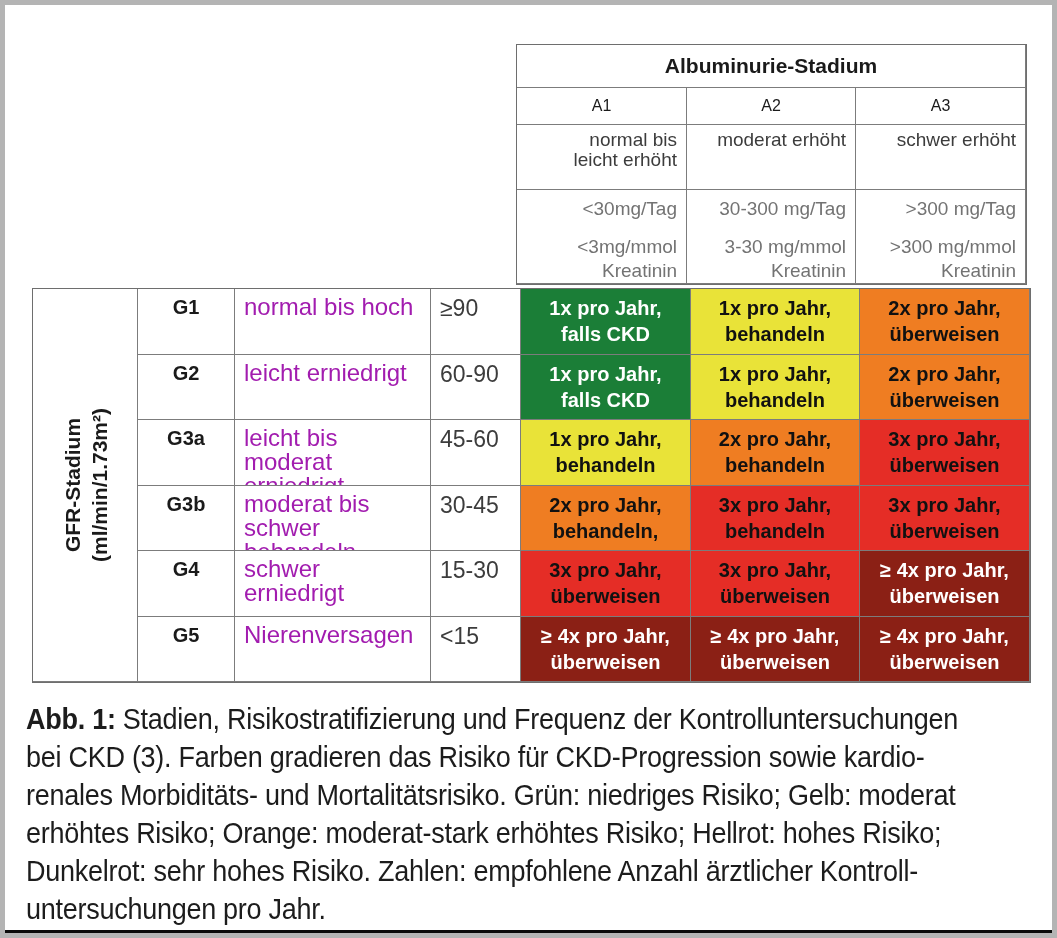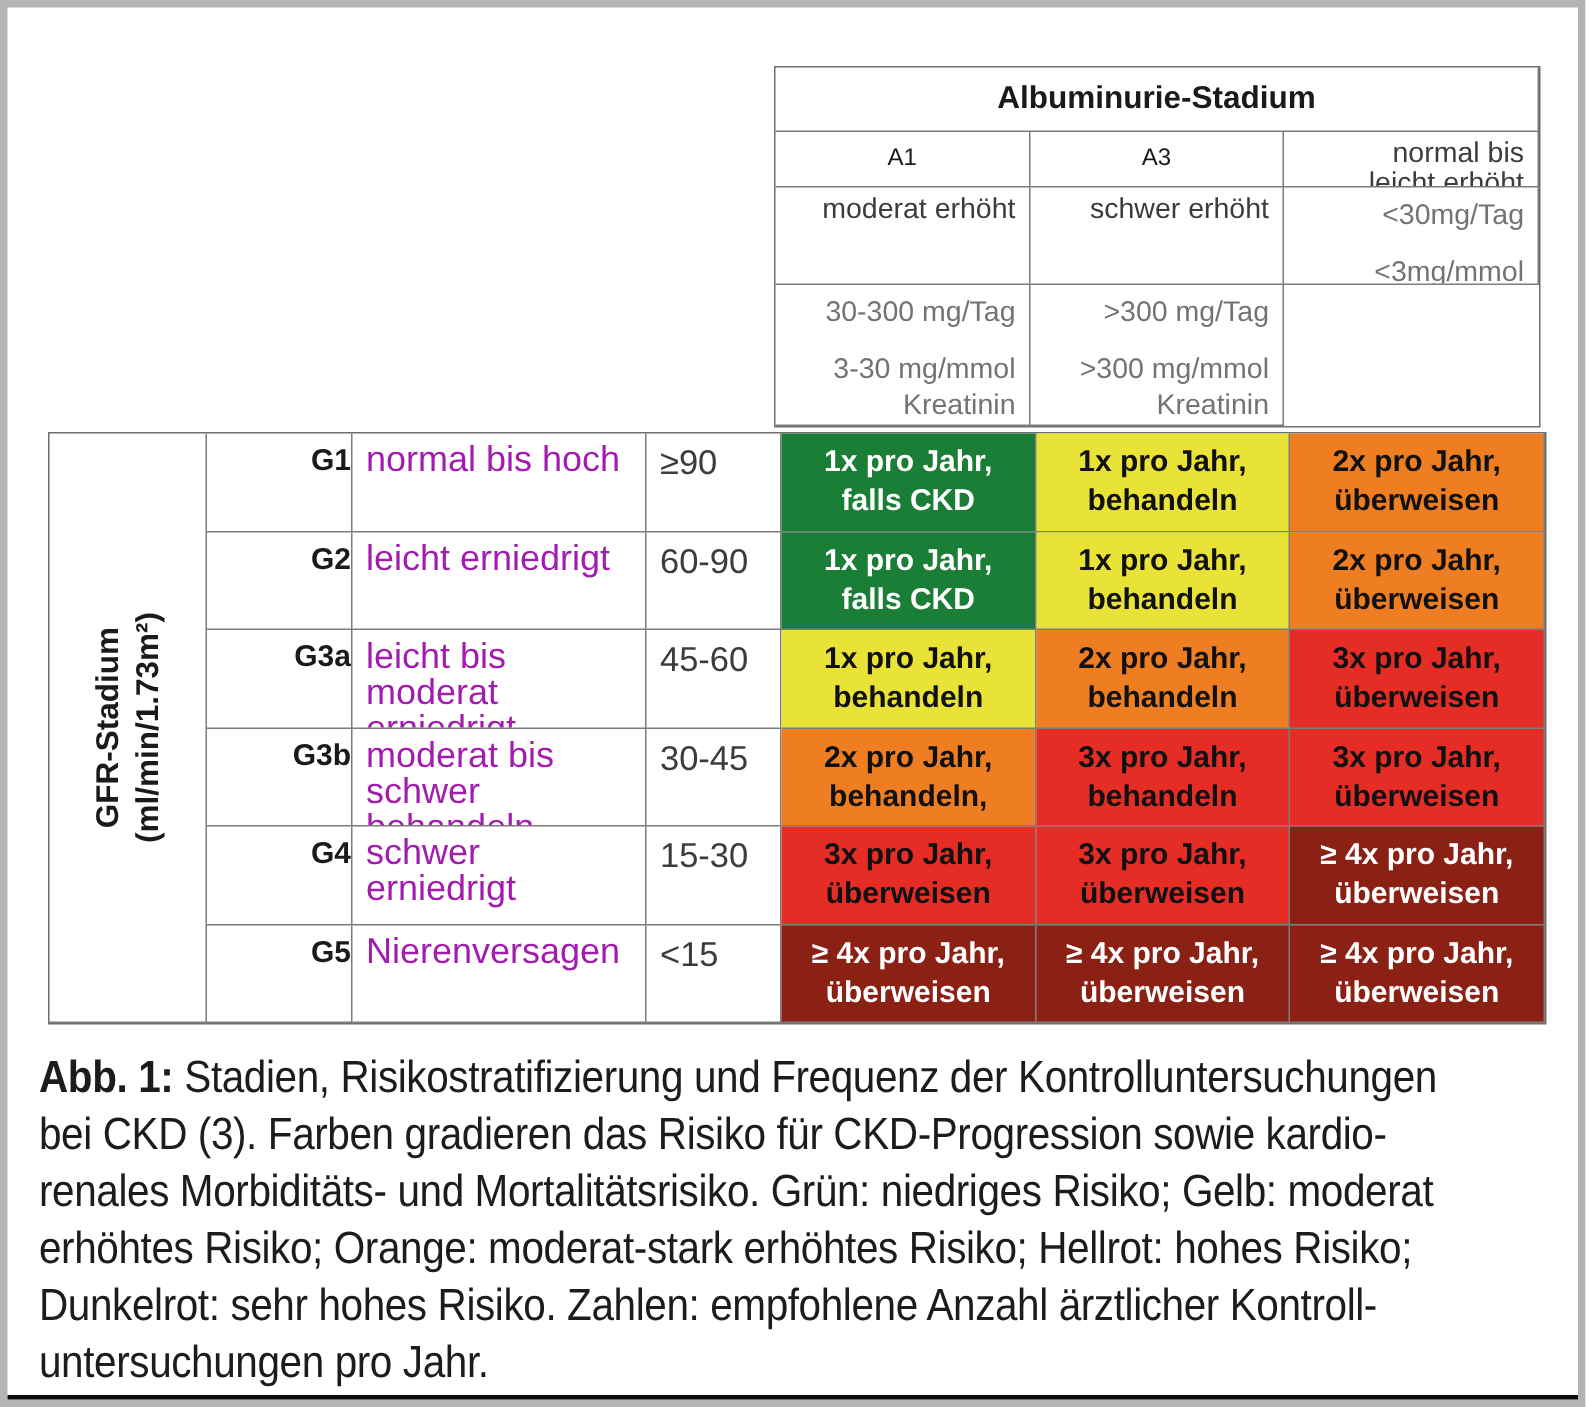--- a/index.html
+++ b/index.html
@@ -31,21 +31,21 @@
     grid-auto-rows:65.5px;border:1px solid #6e6e6e;background:#fff;
   }
   .body-table .cell{box-sizing:border-box;border-right:1px solid #7c7c7c;border-bottom:1px solid #7c7c7c;overflow:hidden;}
   .gfr-label-cell{grid-row:1/7;grid-column:1;position:relative;}
   .gfr-rotated{
     position:absolute;left:50%;top:50%;width:393px;height:105px;
     transform:translate(-50%,-50%) rotate(-90deg);
     display:flex;flex-direction:column;align-items:center;justify-content:center;
     font-weight:bold;font-size:21px;line-height:27px;color:#1a1a1a;text-align:center;
   }
-  .code-cell{padding-top:7px;text-align:right;font-weight:bold;font-size:20px;color:#1a1a1a;}
+  .code-cell{padding-top:7px;text-align:center;font-weight:bold;font-size:20px;color:#1a1a1a;}
   .desc-cell{padding:6px 9px;font-size:24px;line-height:24px;color:#a21caf;white-space:pre-line;}
   .range-cell{padding:6px 9px;font-size:23px;color:#3c3c3c;}
   .risk-cell{
     display:flex;flex-direction:column;align-items:center;justify-content:center;
     font-weight:bold;font-size:20px;line-height:26px;text-align:center;
   }
 
   
   .caption{
     position:absolute;left:21px;top:695px;width:1150px;
@@ -56,20 +56,21 @@
 </style>
 </head>
 <body>
 
 <div class="page">
 
   <div class="alb-table">
     <div class="cell alb-title">Albuminurie-Stadium</div>
 
     <div class="cell alb-code">A1</div>
+    <div class="cell alb-code">A2</div>
     <div class="cell alb-code">A3</div>
 
     <div class="cell alb-sev">normal bis
 leicht erhöht</div>
     <div class="cell alb-sev">moderat erhöht</div>
     <div class="cell alb-sev">schwer erhöht</div>
 
     <div class="cell alb-amt">
       <div class="per-day">&lt;30mg/Tag</div>
       <div class="per-crea">&lt;3mg/mmol

